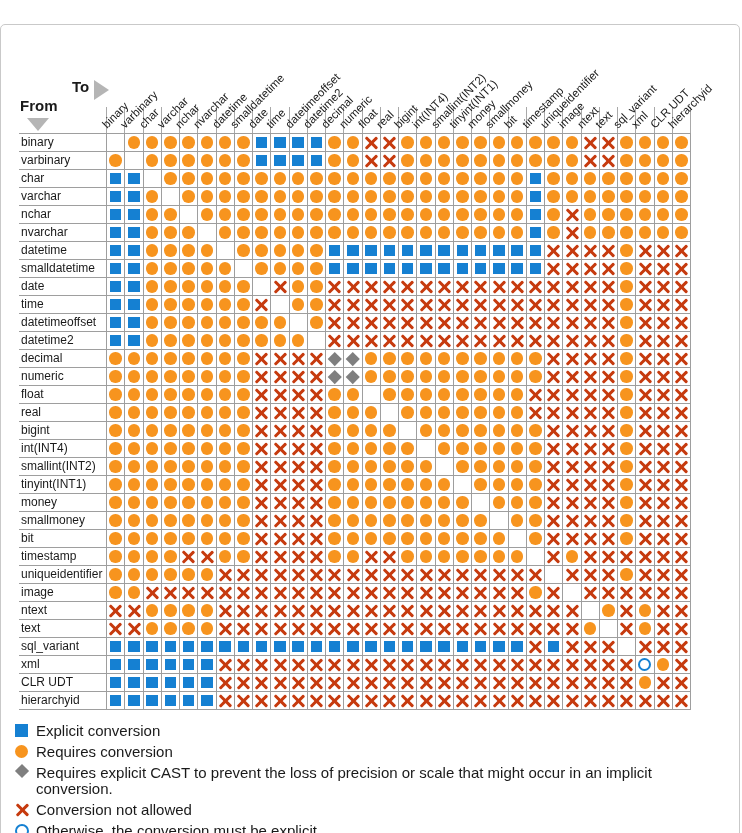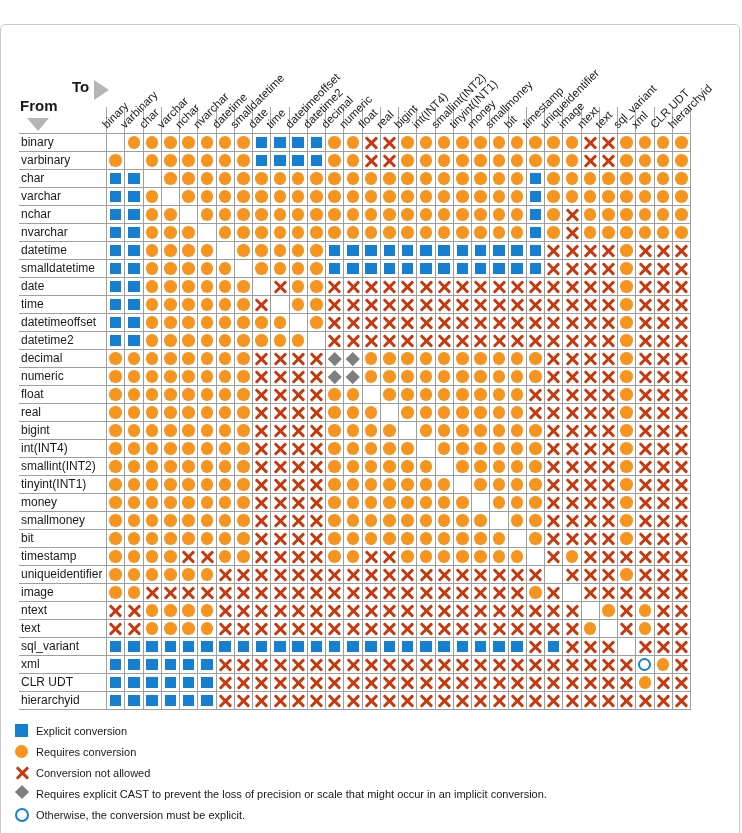--- a/index.html
+++ b/index.html
@@ -50,21 +50,21 @@
   .sym-x::before{transform:rotate(45deg);}
   .sym-x::after{transform:rotate(-45deg);}
   .sym-diamond{width:9.5px;height:9.5px;background:var(--cast-gray);transform:rotate(45deg);}
   .sym-open{width:9px;height:9px;border:2px solid var(--explicit-blue);border-radius:50%;background:#fff;}
 
   
   #legend{position:absolute;left:14px;top:698px;width:706px;}
   .legend-row{display:flex;align-items:flex-start;margin-bottom:5px;min-height:16px;}
   .legend-icon{width:17px;flex:none;display:flex;justify-content:flex-start;align-items:center;margin-top:1px;margin-right:4px;}
   .legend-icon .sym-x{width:14px;height:13px;}
-  .legend-text{font-size:11px;line-height:16px;}
+  .legend-text{font-size:15px;line-height:16px;}
 </style>
 </head>
 <body>
 
 <div class="page">
   <span class="to-label">To</span>
   <span class="tri-right"></span>
   <span class="from-label">From</span>
   <span class="tri-down"></span>
 
@@ -3203,32 +3203,32 @@
       <div class="legend-row">
         <span class="legend-icon">
           <span class="sym-circle" style="width: 13px; height: 13px;"></span>
         </span>
         <div class="legend-text">
           <div>Requires conversion</div>
         </div>
       </div>
       <div class="legend-row">
         <span class="legend-icon">
+          <span class="sym-diamond" style="width: 10px; height: 10px; margin-left: 2px;"></span>
+        </span>
+        <div class="legend-text">
+          <div>Requires explicit CAST to prevent the loss of precision or scale that might occur in an implicit conversion.</div>
+        </div>
+      </div>
+      <div class="legend-row">
+        <span class="legend-icon">
           <span class="sym-x"></span>
         </span>
         <div class="legend-text">
           <div>Conversion not allowed</div>
-        </div>
-      </div>
-      <div class="legend-row">
-        <span class="legend-icon">
-          <span class="sym-diamond" style="width: 10px; height: 10px; margin-left: 2px;"></span>
-        </span>
-        <div class="legend-text">
-          <div>Requires explicit CAST to prevent the loss of precision or scale that might occur in an implicit conversion.</div>
         </div>
       </div>
       <div class="legend-row">
         <span class="legend-icon">
           <span class="sym-open" style="width: 10px; height: 10px;"></span>
         </span>
         <div class="legend-text">
           <div>Otherwise, the conversion must be explicit.</div>
         </div>
       </div>

